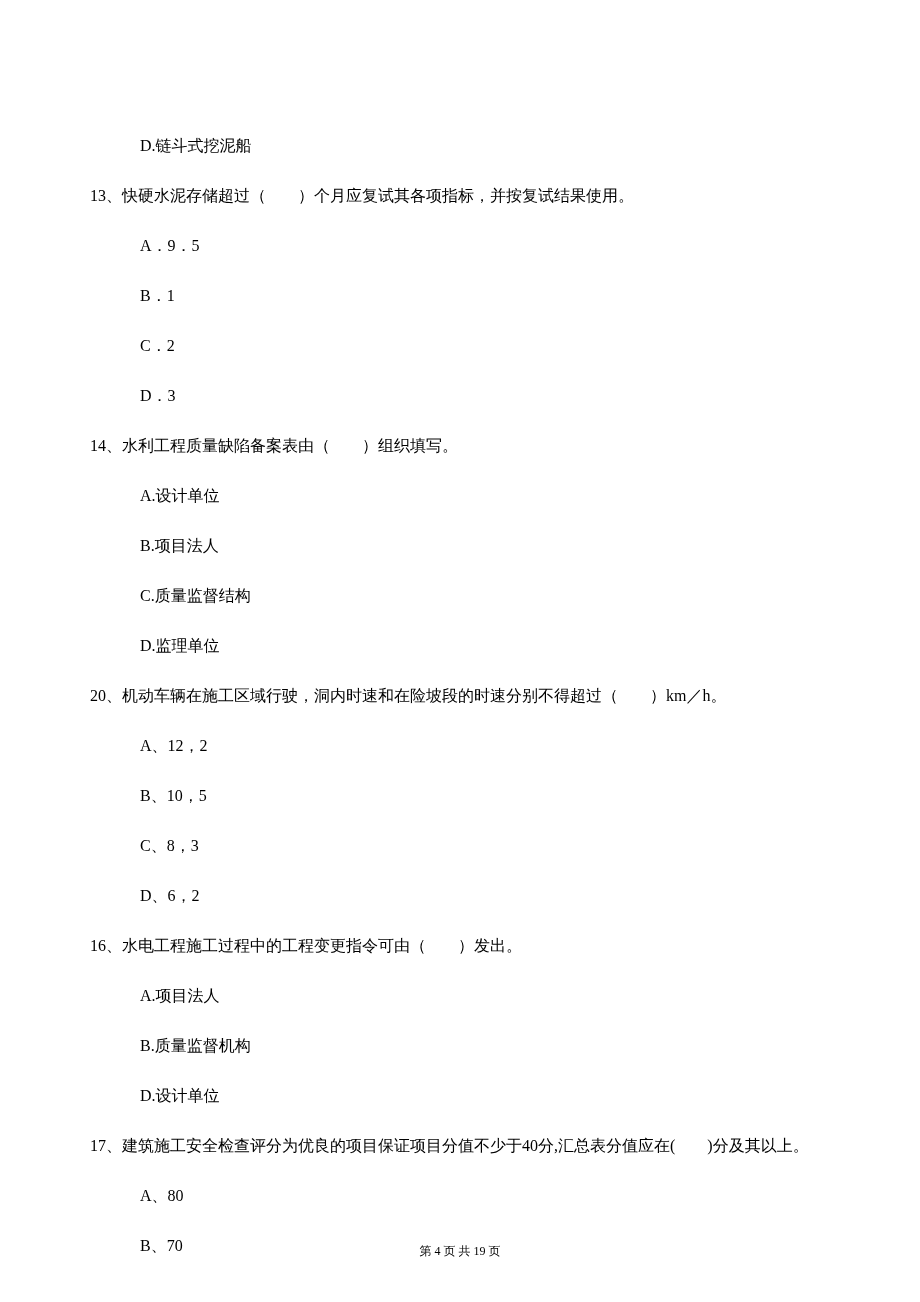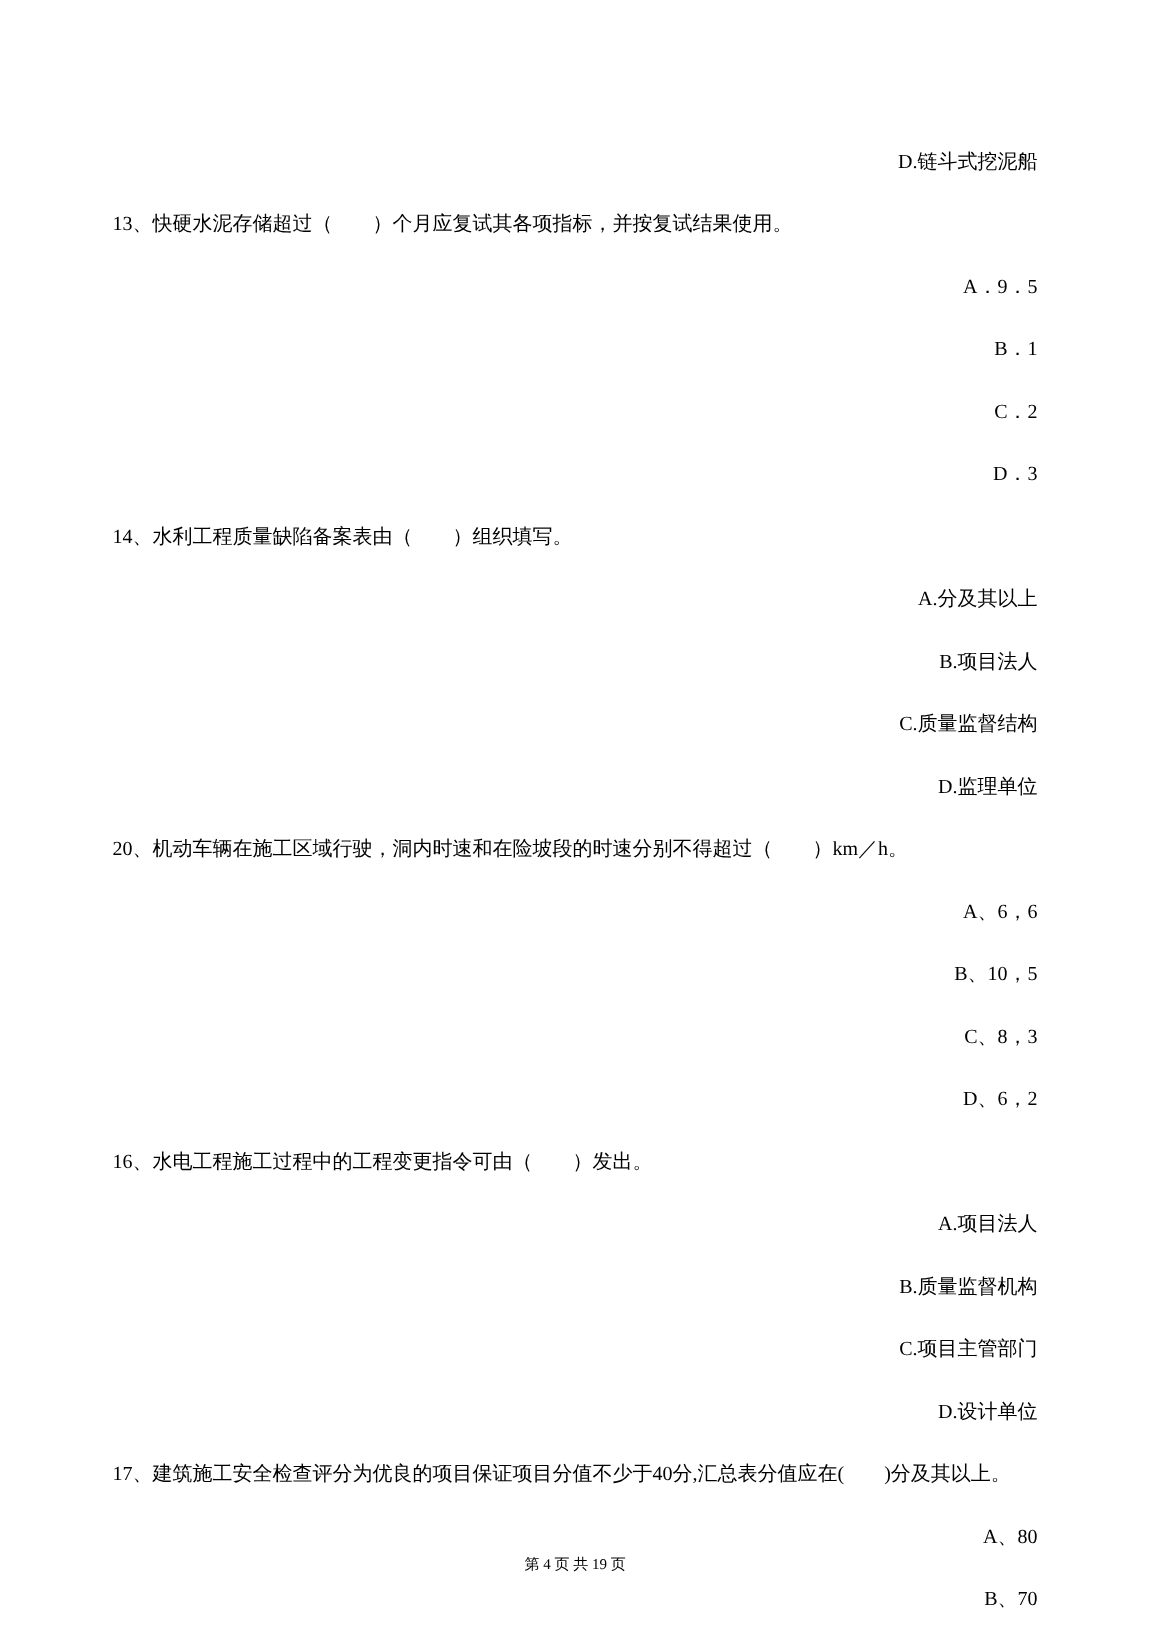--- a/index.html
+++ b/index.html
@@ -12,23 +12,22 @@
     width: 920px;
     height: 1302px;
     position: relative;
     line-height: 1.5;
   }
   .page {
     padding: 110px 90px 0 90px;
   }
   .indent-option {
     padding-left: 50px;
-    margin-top: 8px;
+    margin-top: 24px;
     margin-bottom: 26px;
-    text-align: right;
   }
   .question-line {
     margin-bottom: 26px;
     text-align: justify;
   }
   .footer {
     position: absolute;
     bottom: 42px;
     left: 0;
     width: 100%;
@@ -43,35 +42,34 @@
 
   <div class="indent-option">D.链斗式挖泥船</div>
 
   <div class="question-line">13、快硬水泥存储超过（　　）个月应复试其各项指标，并按复试结果使用。</div>
   <div class="indent-option">A．9．5</div>
   <div class="indent-option">B．1</div>
   <div class="indent-option">C．2</div>
   <div class="indent-option">D．3</div>
 
   <div class="question-line">14、水利工程质量缺陷备案表由（　　）组织填写。</div>
-  <div class="indent-option">A.分及其以上</div>
+  <div class="indent-option">A.设计单位</div>
   <div class="indent-option">B.项目法人</div>
   <div class="indent-option">C.质量监督结构</div>
   <div class="indent-option">D.监理单位</div>
 
   <div class="question-line">20、机动车辆在施工区域行驶，洞内时速和在险坡段的时速分别不得超过（　　）km／h。</div>
-  <div class="indent-option">A、6，6</div>
+  <div class="indent-option">A、12，2</div>
   <div class="indent-option">B、10，5</div>
   <div class="indent-option">C、8，3</div>
   <div class="indent-option">D、6，2</div>
 
   <div class="question-line">16、水电工程施工过程中的工程变更指令可由（　　）发出。</div>
   <div class="indent-option">A.项目法人</div>
   <div class="indent-option">B.质量监督机构</div>
-  <div class="indent-option">C.项目主管部门</div>
   <div class="indent-option">D.设计单位</div>
 
   <div class="question-line">17、建筑施工安全检查评分为优良的项目保证项目分值不少于40分,汇总表分值应在(　　)分及其以上。</div>
   <div class="indent-option">A、80</div>
   <div class="indent-option">B、70</div>
 
 </div>
 
 <div class="footer">第 4 页 共 19 页</div>
 

